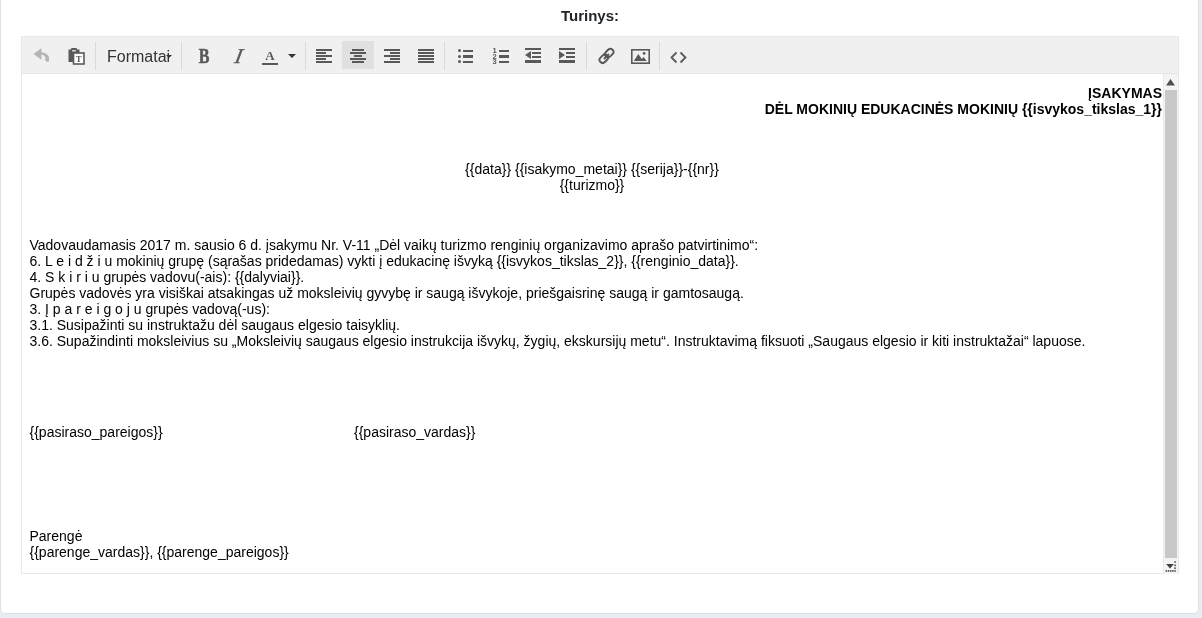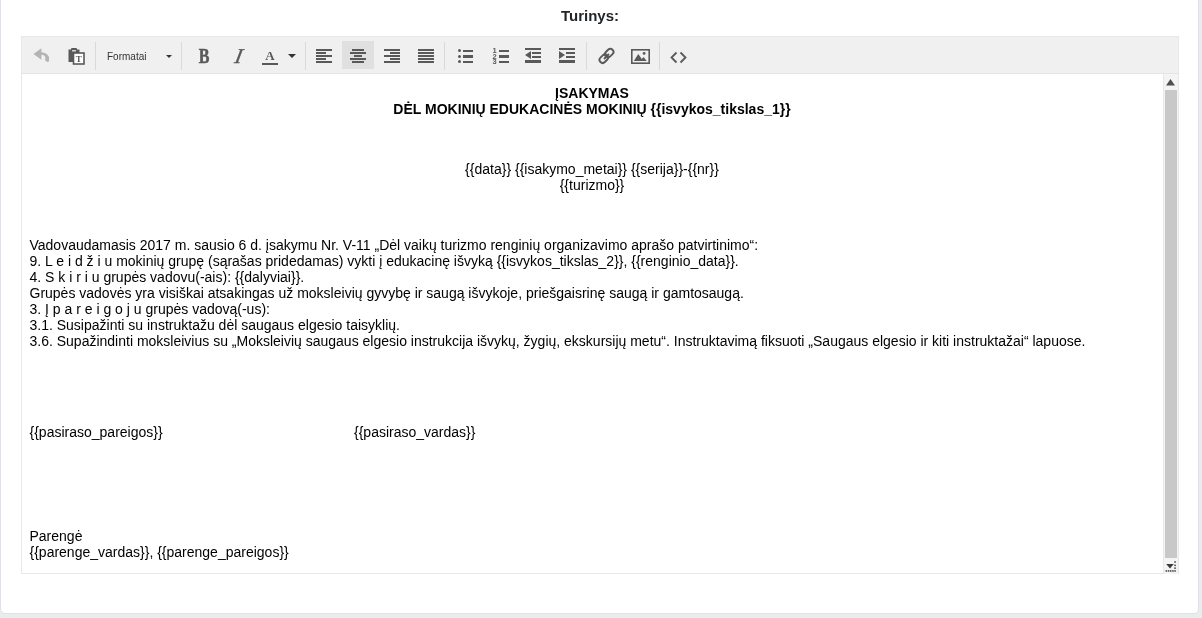--- a/index.html
+++ b/index.html
@@ -12,30 +12,30 @@
     font-weight:bold; font-size:15px; color:#212529; line-height:22px; }
   .editor { position:absolute; left:21px; top:36px; width:1158px; height:538px;
     border:1px solid #e8e8e8; background:#fff; }
   .toolbar { position:absolute; left:21px; top:36px; width:1158px; height:38px;
     background:#f0f0f0; border:1px solid #e8e8e8; border-bottom:1px solid #e5e5e5; }
   .sep { position:absolute; top:42px; width:1px; height:28px; background:#d9d9d9; }
   .activebtn { position:absolute; left:342px; top:41px; width:32px; height:28px;
     background:#e0e0e0; }
   .bar { position:absolute; height:2px; background:#595959; }
   .ic { position:absolute; }
-  .formatai { position:absolute; left:107px; top:48.5px; font-size:10px; color:#333;
+  .formatai { position:absolute; left:107px; top:48.5px; font-size:16px; color:#333;
     line-height:16px; }
   .caret { position:absolute; width:0; height:0; border-left:4px solid transparent;
     border-right:4px solid transparent; border-top:4px solid #333; }
   
   .cline { position:absolute; left:22px; width:1140px; text-align:center;
     font-size:14px; line-height:16px; color:#000; white-space:pre; }
   .lline { position:absolute; left:29.5px; font-size:14px; line-height:16px;
     color:#000; white-space:pre; }
-  .bold { font-weight:bold; }
+  .bold { font-weight:bold;text-align:right; }
   
   .sbtrack { position:absolute; left:1163px; top:74px; width:15px; height:500px;
     background:#f4f4f4; border-left:1px solid #e8e8e8; }
   .sbthumb { position:absolute; left:1164.5px; top:90px; width:12px; height:468px;
     background:#c8c8c8; }
 </style>
 </head>
 <body>
 <div class="card"></div>
 <div class="label">Turinys:</div>
@@ -137,21 +137,21 @@
 <svg class="ic" style="left:670px;top:51px" width="17" height="13" viewBox="0 0 17 13">
   <path d="M6.5 1.5 L1.5 6.5 L6.5 11.5" fill="none" stroke="#595959" stroke-width="1.8"></path>
   <path d="M10.5 1.5 L15.5 6.5 L10.5 11.5" fill="none" stroke="#595959" stroke-width="1.8"></path>
 </svg>
 
 <div class="cline bold" style="top:84.9px">ĮSAKYMAS</div>
 <div class="cline bold" style="top:100.6px">DĖL MOKINIŲ EDUKACINĖS MOKINIŲ {{isvykos_tikslas_1}}</div>
 <div class="cline" style="top:161.2px">{{data}} {{isakymo_metai}} {{serija}}-{{nr}}</div>
 <div class="cline" style="top:177.2px">{{turizmo}}</div>
 <div class="lline" style="top:237.3px">Vadovaudamasis 2017 m. sausio 6 d. įsakymu Nr. V-11 „Dėl vaikų turizmo renginių organizavimo aprašo patvirtinimo“:</div>
-<div class="lline" style="top:253.3px">9. L e i d ž i u mokinių grupę (sąrašas pridedamas) vykti į edukacinę išvyką {{isvykos_tikslas_2}}, {{renginio_data}}.</div>
+<div class="lline" style="top:253.3px">6. L e i d ž i u mokinių grupę (sąrašas pridedamas) vykti į edukacinę išvyką {{isvykos_tikslas_2}}, {{renginio_data}}.</div>
 <div class="lline" style="top:269.3px">4. S k i r i u grupės vadovu(-ais): {{dalyviai}}.</div>
 <div class="lline" style="top:285.3px">Grupės vadovės yra visiškai atsakingas už moksleivių gyvybę ir saugą išvykoje, priešgaisrinę saugą ir gamtosaugą.</div>
 <div class="lline" style="top:301.3px">3. Į p a r e i g o j u grupės vadovą(-us):</div>
 <div class="lline" style="top:317.3px">3.1. Susipažinti su instruktažu dėl saugaus elgesio taisyklių.</div>
 <div class="lline" style="top:333.3px">3.6. Supažindinti moksleivius su „Moksleivių saugaus elgesio instrukcija išvykų, žygių, ekskursijų metu“. Instruktavimą fiksuoti „Saugaus elgesio ir kiti instruktažai“ lapuose.</div>
 <div class="lline" style="top:423.6px">{{pasiraso_pareigos}}</div>
 <div class="lline" style="left:354px;top:423.6px">{{pasiraso_vardas}}</div>
 <div class="lline" style="top:527.5px">Parengė</div>
 <div class="lline" style="top:543.5px">{{parenge_vardas}}, {{parenge_pareigos}}</div>
 

